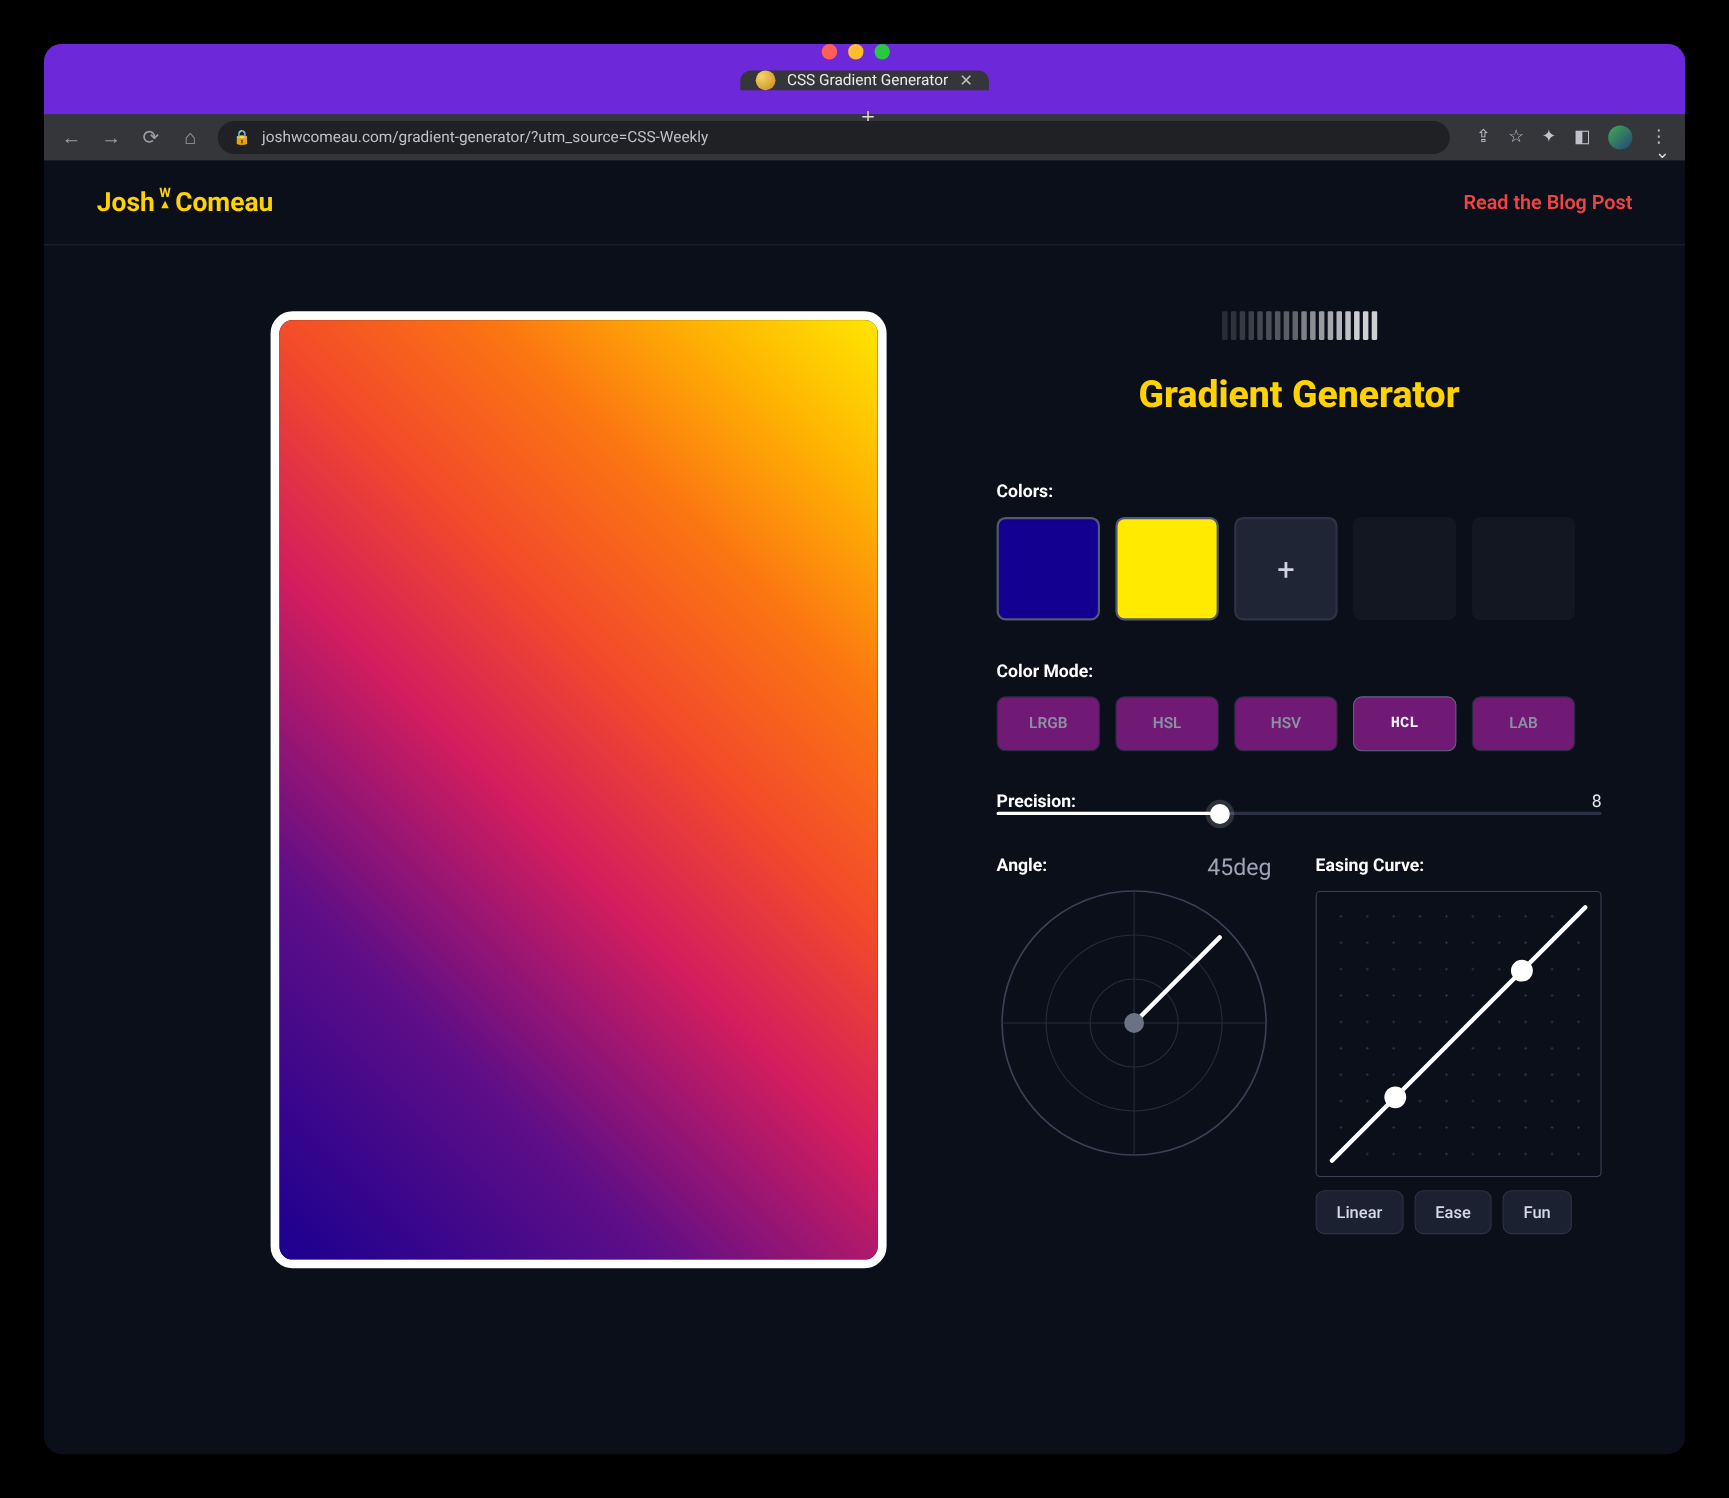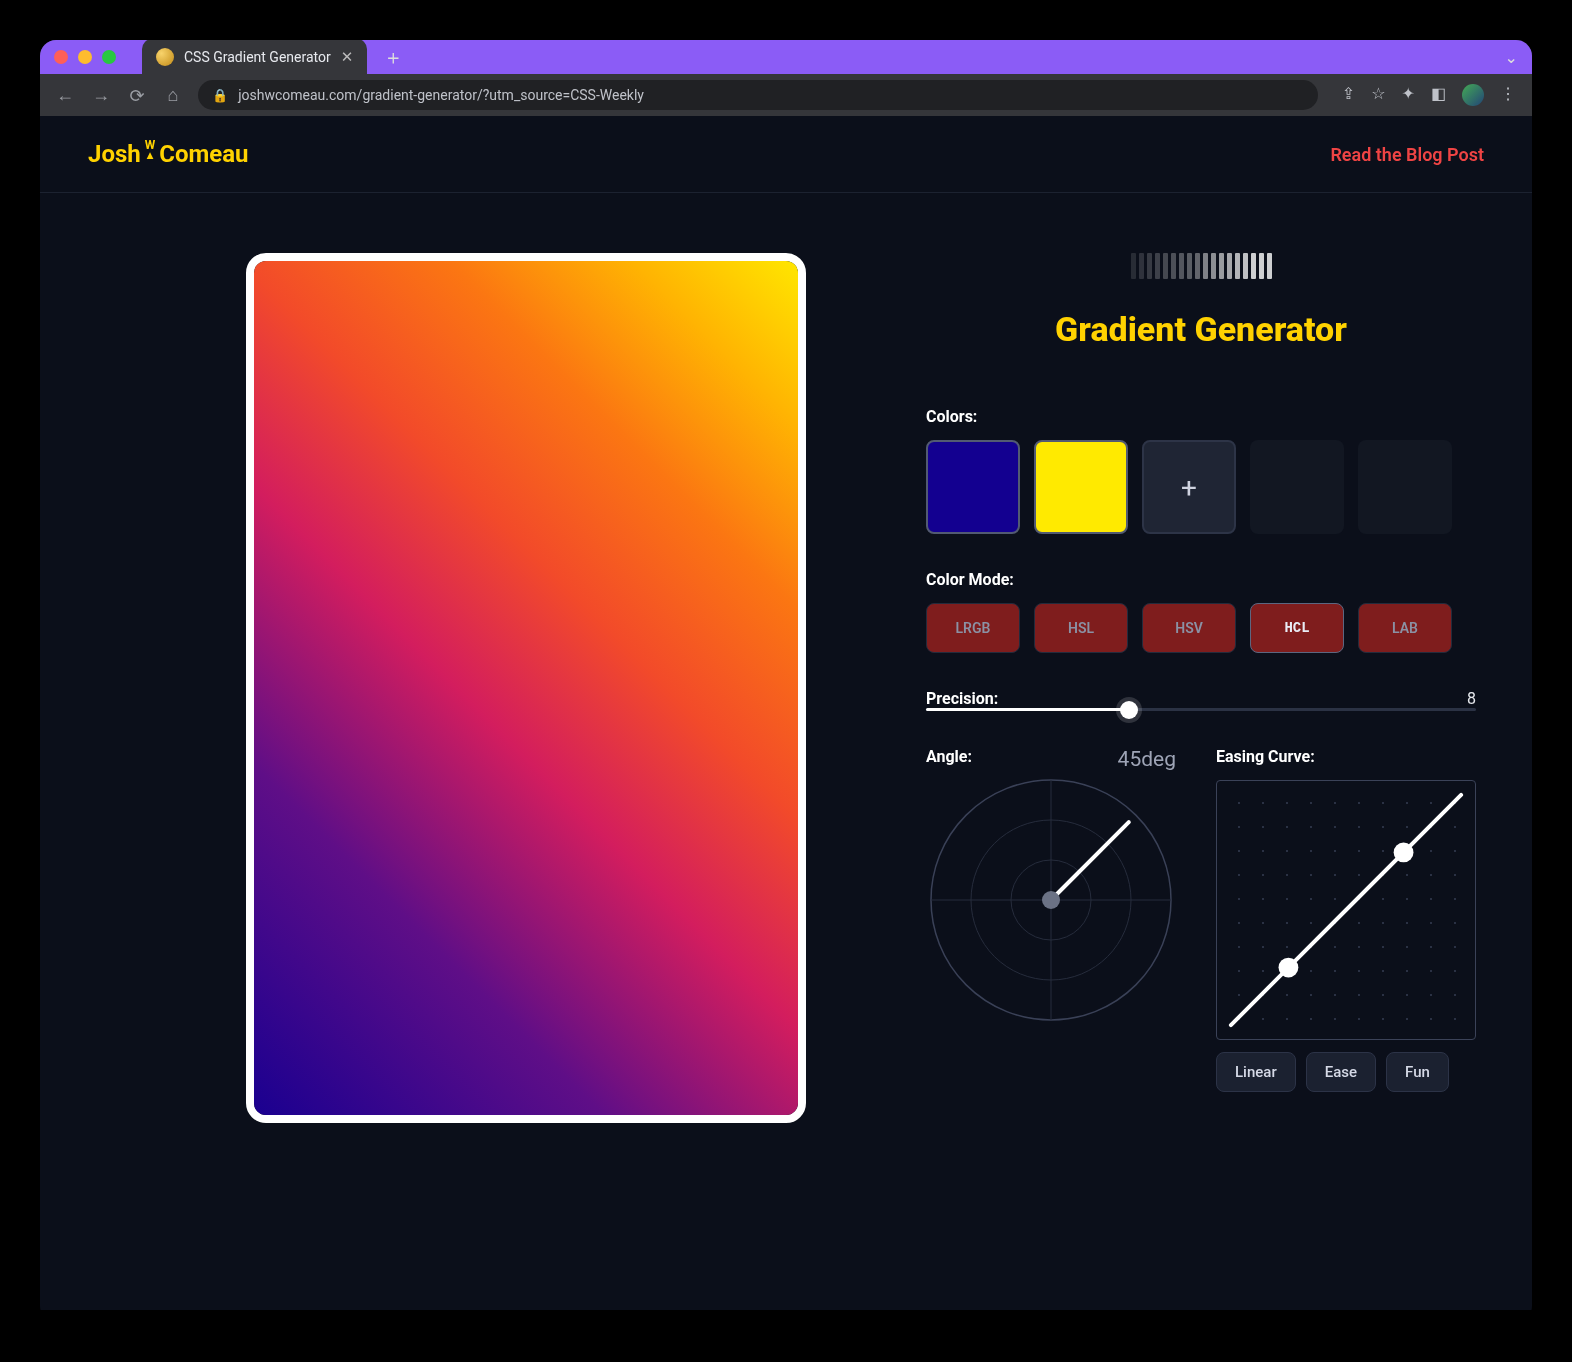--- a/index.html
+++ b/index.html
@@ -13,22 +13,23 @@
   .mac-window {
     width:1492px; height:1282px;
     background:#000; border-radius:16px;
     overflow:hidden;
     position:relative;
   }
   
   .chrome { background:#2a2a2d; }
   .tabbar {
     display:flex; align-items:center;
-    height:34px; padding:0 14px; gap:10px;
-    background:#8b5cf6;
+    height:64px; padding:0 14px; gap:10px;
+    background:#6d28d9;
+    flex-direction:column;
   }
   .traffic { display:flex; gap:10px; margin-right:16px;}
   .traffic span { width:14px; height:14px; border-radius:50%; display:block;}
   .t-red{background:#ff5f57}.t-yel{background:#febc2e}.t-grn{background:#28c840}
   .tab {
     display:flex; align-items:center; gap:10px;
     background:#35363a; color:#e7e9ee;
     height:36px; padding:0 14px; border-radius:10px 10px 0 0;
     min-width:220px; font-size:14px;
   }
@@ -66,21 +67,21 @@
     padding:24px 48px;
     border-bottom:1px solid #1c2230;
   }
   .logo{font-weight:700;font-size:24px;color:#ffd200;display:flex;align-items:flex-start;gap:2px;}
   .logo .j{color:#ffd200}
   .logo .caret{font-size:12px;line-height:10px;display:flex;flex-direction:column;align-items:center;color:#ffd200;margin:0 2px;}
   .blog-link{color:#ef4444;font-weight:600;font-size:18px;}
 
   .content {
     display:grid; grid-template-columns: 600px 1fr;
-    gap:80px; padding:60px 160px 80px;
+    gap:60px; padding:60px 160px 80px;
     max-width:1400px; margin:0 auto;
   }
 
   .preview-wrap{
     width:560px; height:870px;
     border:8px solid #fff; border-radius:20px;
     overflow:hidden;
   }
   .preview{
     width:100%; height:100%;
@@ -103,21 +104,21 @@
     display:flex;align-items:center;justify-content:center;
     font-size:28px;color:#cfd3e0;
   }
   .swatch.empty{border-color:transparent;background:#121722;}
   .swatch.add{background:#1f2534;border-color:#2d3447;}
   .swatch.active{border-color:#6a7493;}
   .swatch.color{border-color:#525a72;}
 
   .mode-btn{
     width:94px;height:50px;border-radius:8px;
-    background:#7f1d1d;border:1px solid #242b3c;
+    background:#701a75;border:1px solid #242b3c;
     color:#8b91a4;font-size:14px;font-weight:600;
     display:flex;align-items:center;justify-content:center;
   }
   .mode-btn.active{border-color:#5c6680;color:#e9ecf5;font-family:Liberation Mono, monospace;}
 
   .precision-row{display:flex;justify-content:space-between;align-items:center;}
   .slider-track{position:relative;height:3px;background:#2b3244;border-radius:2px;}
   .slider-fill{position:absolute;left:0;top:0;height:100%;background:#fff;border-radius:2px;}
   .slider-thumb{position:absolute;top:50%;width:18px;height:18px;border-radius:50%;background:#fff;transform:translate(-50%,-50%);box-shadow:0 0 0 4px rgba(255,255,255,.15);}
 

